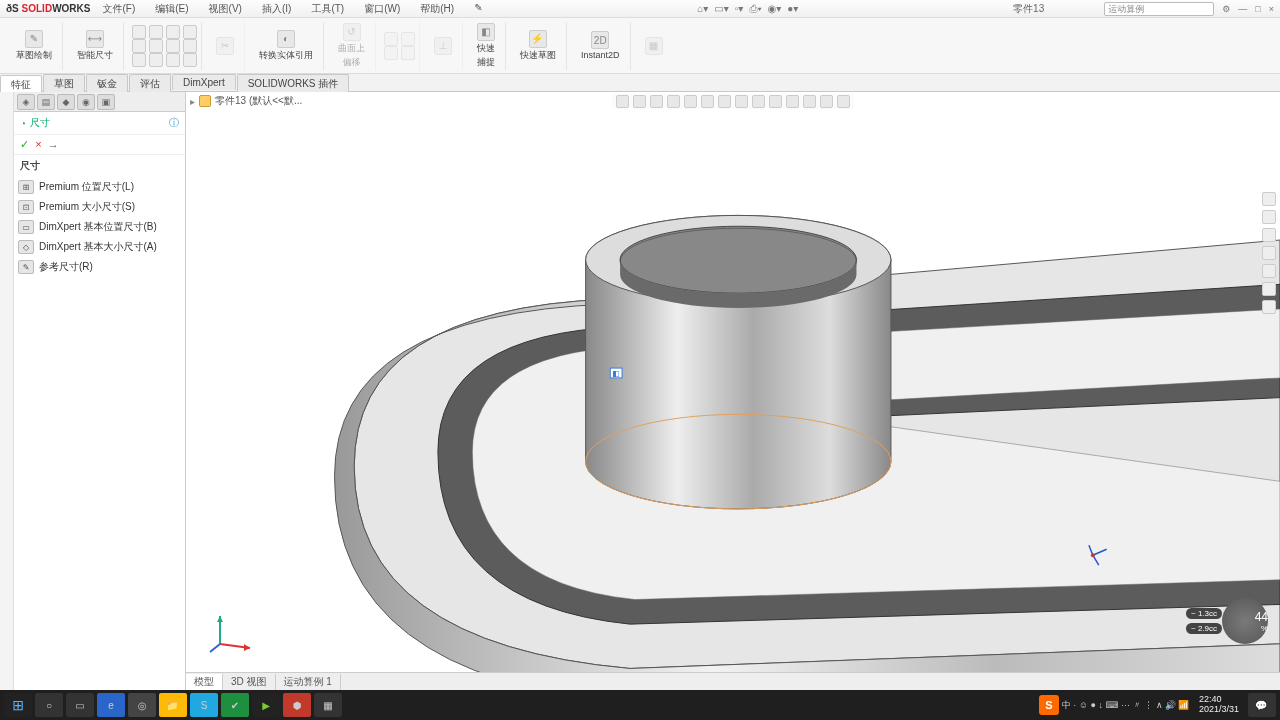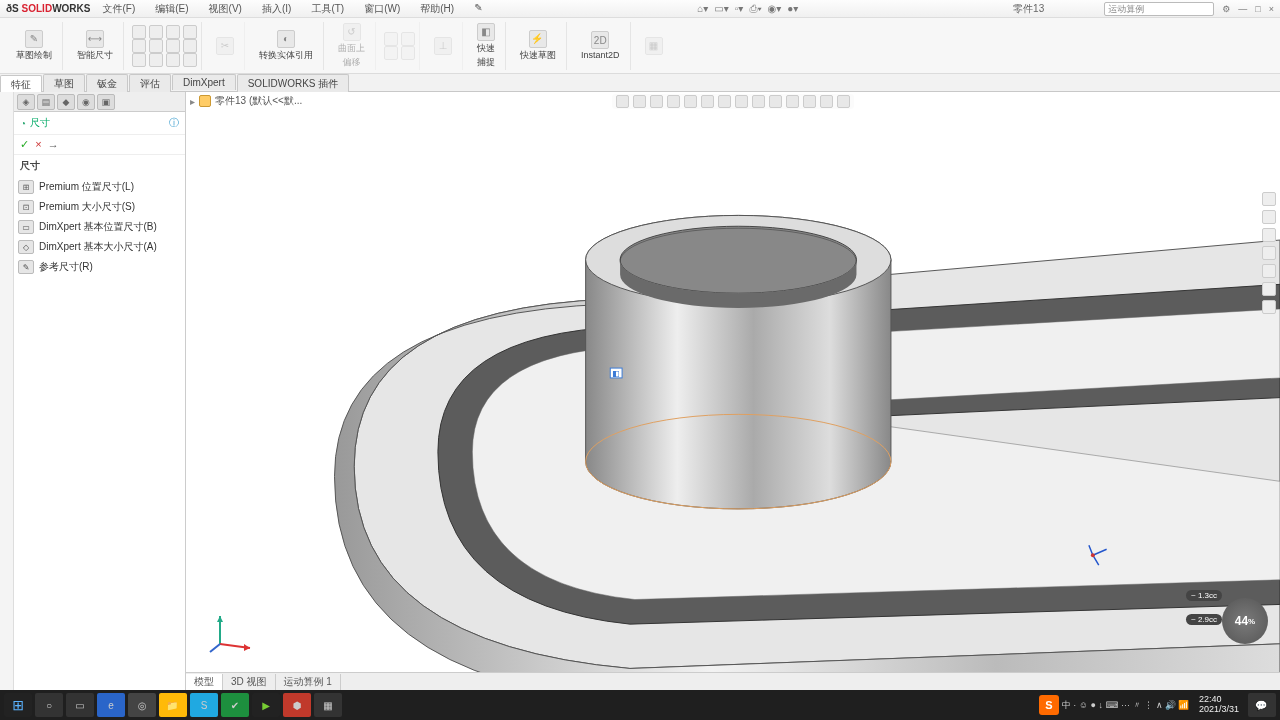--- a/index.html
+++ b/index.html
@@ -46,23 +46,23 @@
 .vp-top .vico { width: 12px; height: 12px; background: #ffcc66; border-radius: 2px; border: 1px solid #cc9933; }
 .vp-tools { position: absolute; top: 2px; left: 50%; transform: translateX(-50%); display: flex; gap: 4px; font-size: 10px; color: #777; background: rgba(250,250,250,0.8); padding: 1px 4px; border-radius: 3px; }
 .vp-tools i { width: 13px; height: 13px; background: #e8e8e8; border: 1px solid #ccc; border-radius: 2px; display: inline-block; }
 
 .sidestrip { position: absolute; top: 100px; right: 2px; width: 16px; display: flex; flex-direction: column; gap: 4px; }
 .sidestrip i { width: 14px; height: 14px; background: #eee; border: 1px solid #ccc; border-radius: 2px; }
 
 .triad { position: absolute; left: 22px; bottom: 36px; width: 50px; height: 50px; }
 .triad svg { width: 50px; height: 50px; }
 
-.cube { position: absolute; right: 12px; bottom: 46px; width: 46px; height: 46px; background: radial-gradient(#7a7a7a,#555); border-radius: 50%; color: #fff; font-size: 12px; display: flex; align-items: center; justify-content: center; font-weight: bold; }
+.cube { position: absolute; right: 12px; bottom: 46px; width: 46px; height: 46px; background: radial-gradient(#7a7a7a,#555); border-radius: 50%; color: #fff; font-size: 12px; display: flex; align-items: flex-end; justify-content: center; font-weight: normal; flex-direction: column; }
 .bubbles { position: absolute; right: 58px; bottom: 52px; font-size: 8px; color: #fff; }
-.bubbles span { background: #444; border-radius: 8px; padding: 1px 5px; display: block; margin-bottom: 13px; }
+.bubbles span { background: #444; border-radius: 8px; padding: 1px 5px; display: block; margin-bottom: 4px; }
 
 .vtabs { position: absolute; left: 0; bottom: 0; height: 18px; display: flex; font-size: 10px; background: #eee; width: 100%; border-top: 1px solid #ccc; align-items: center; }
 .vtabs .vt { padding: 1px 8px; border-right: 1px solid #ccc; color: #555; cursor: pointer; }
 .vtabs .vt.active { background: #fff; }
 
 .model { position: absolute; left: 50px; top: 20px; right: 0; bottom: 20px; }
 
 .statusbar { position: absolute; bottom: 14px; left: 0; right: 0; height: 16px; background: #f4f4f4; border-top: 1px solid #ccc; font-size: 9px; color: #555; display: flex; align-items: center; padding: 0 6px; justify-content: space-between; }
 .statusbar .sbr { color: #888; }
 

